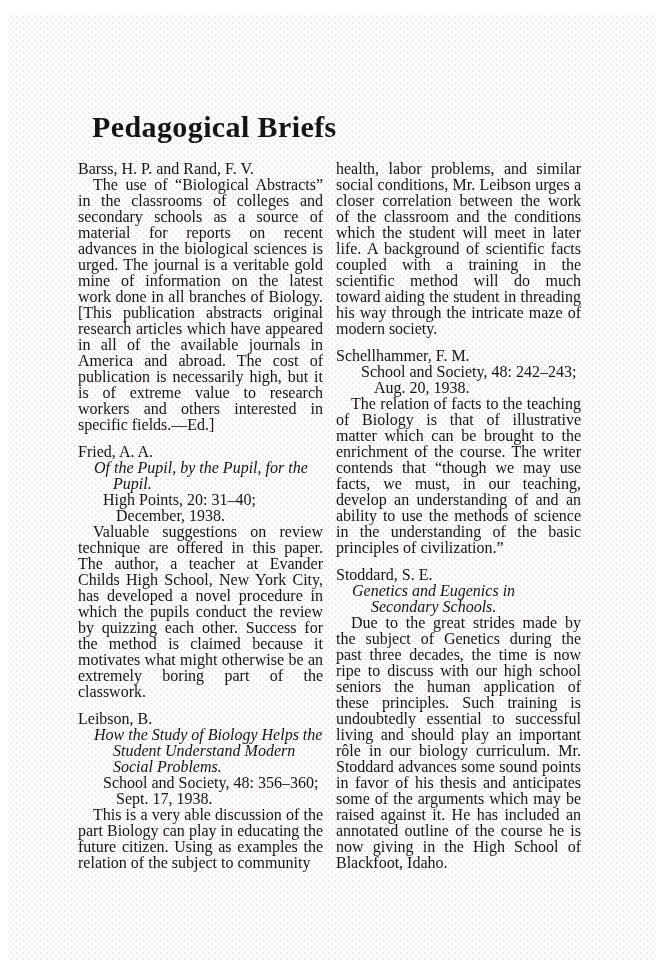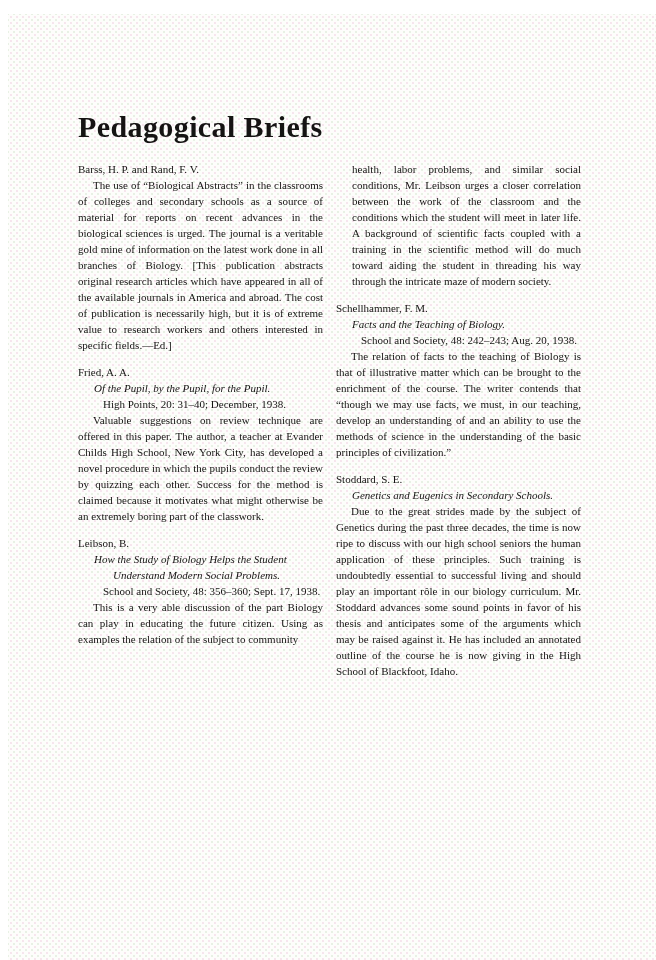--- a/index.html
+++ b/index.html
@@ -34,56 +34,56 @@
   }
   .running-head .side { width: 64px; }
   .running-head .side.right { text-align: right; }
   .running-head .center {
     flex: 1;
     text-align: center;
     font-weight: bold;
     letter-spacing: 0.3px;
   }
   h1.section-title {
-    margin: 13px 0 0 0;
+    margin: 13px 0 0 14px;
     font-size: 30px;
     line-height: 34px;
     font-weight: bold;
     letter-spacing: 0.4px;
   }
   .columns {
     display: flex;
     gap: 13px;
     margin-top: 17px;
   }
   .col {
     width: 245px;
     flex: 0 0 245px;
-    font-size: 11px;
+    font-size: 16px;
     line-height: 16px;
   }
   .entry { margin: 0 0 11px 0; }
   .entry p { margin: 0; }
   .author { text-align: left; }
   .entry-title {
     font-style: italic;
     padding-left: 35px;
     text-indent: -19px;
   }
   .citation {
     padding-left: 38px;
     text-indent: -13px;
   }
   .abstract {
     text-align: justify;
     text-indent: 15px;
   }
   .abstract.continuation {
     text-indent: 0;
-    margin: 0 0 11px 16px;
+    margin: 0 0 11px 0;
   }
 </style>
 </head>
 <body>
 
 <div class="page">
 
 
   <h1 class="section-title">Pedagogical Briefs</h1>
 
@@ -111,21 +111,20 @@
       </article>
 
     </div>
 
     <div class="col">
 
       <p class="abstract continuation">health, labor problems, and similar social conditions, Mr. Leibson urges a closer correlation between the work of the classroom and the conditions which the student will meet in later life. A background of scientific facts coupled with a training in the scientific method will do much toward aiding the student in threading his way through the intricate maze of modern society.</p>
 
       <article class="entry">
         <p class="author">Schellhammer, F. M.</p>
-        <p class="entry-title">Facts and the Teaching of Biology.</p>
         <p class="citation">School and Society, 48: 242–243; Aug. 20, 1938.</p>
         <p class="abstract">The relation of facts to the teaching of Biology is that of illustrative matter which can be brought to the enrichment of the course. The writer contends that “though we may use facts, we must, in our teaching, develop an understanding of and an ability to use the methods of science in the understanding of the basic principles of civilization.”</p>
       </article>
 
       <article class="entry">
         <p class="author">Stoddard, S. E.</p>
         <p class="entry-title">Genetics and Eugenics in Secondary Schools.</p>
         <p class="abstract">Due to the great strides made by the subject of Genetics during the past three decades, the time is now ripe to discuss with our high school seniors the human application of these principles. Such training is undoubtedly essential to successful living and should play an important rôle in our biology curriculum. Mr. Stoddard advances some sound points in favor of his thesis and anticipates some of the arguments which may be raised against it. He has included an annotated outline of the course he is now giving in the High School of Blackfoot, Idaho.</p>
       </article>
 

